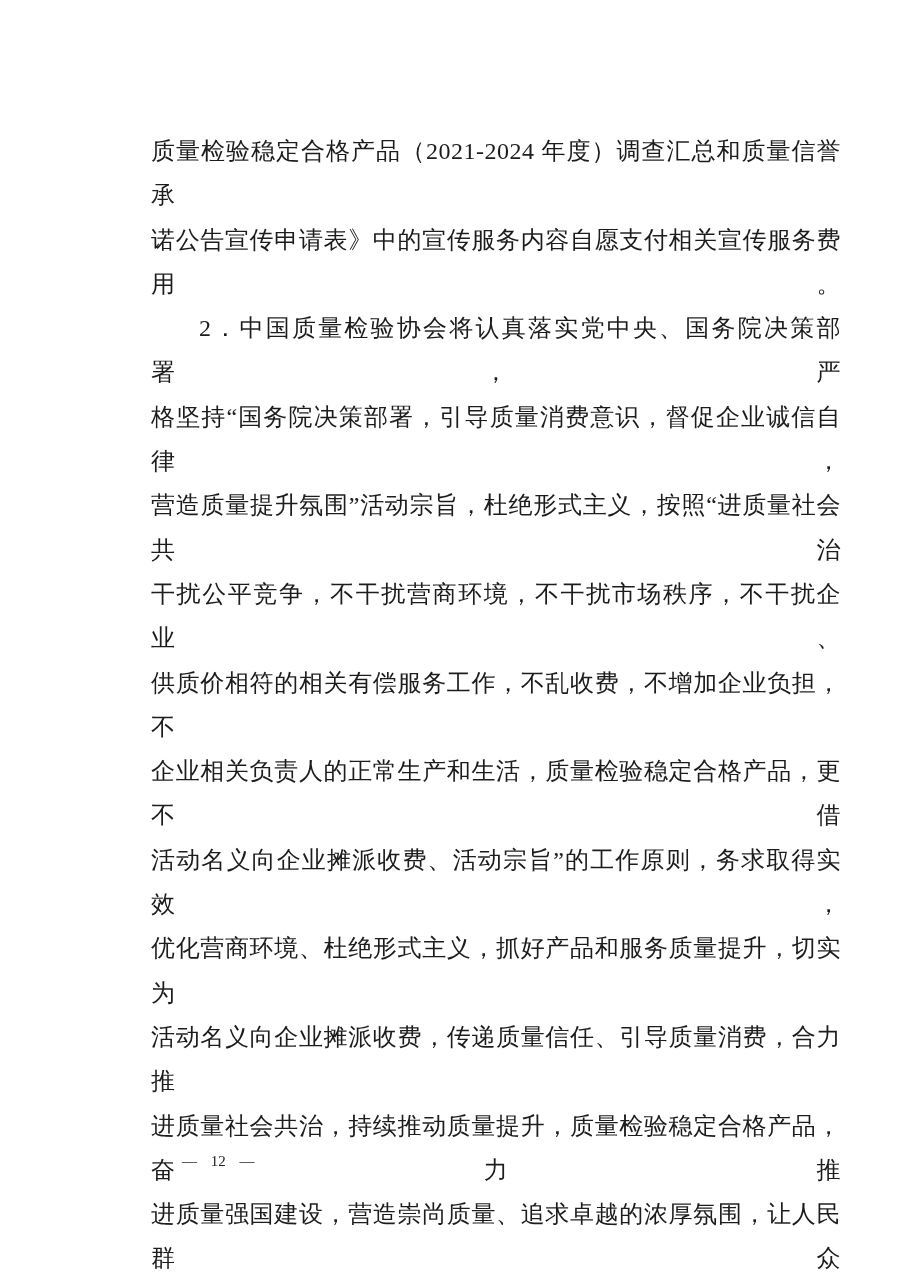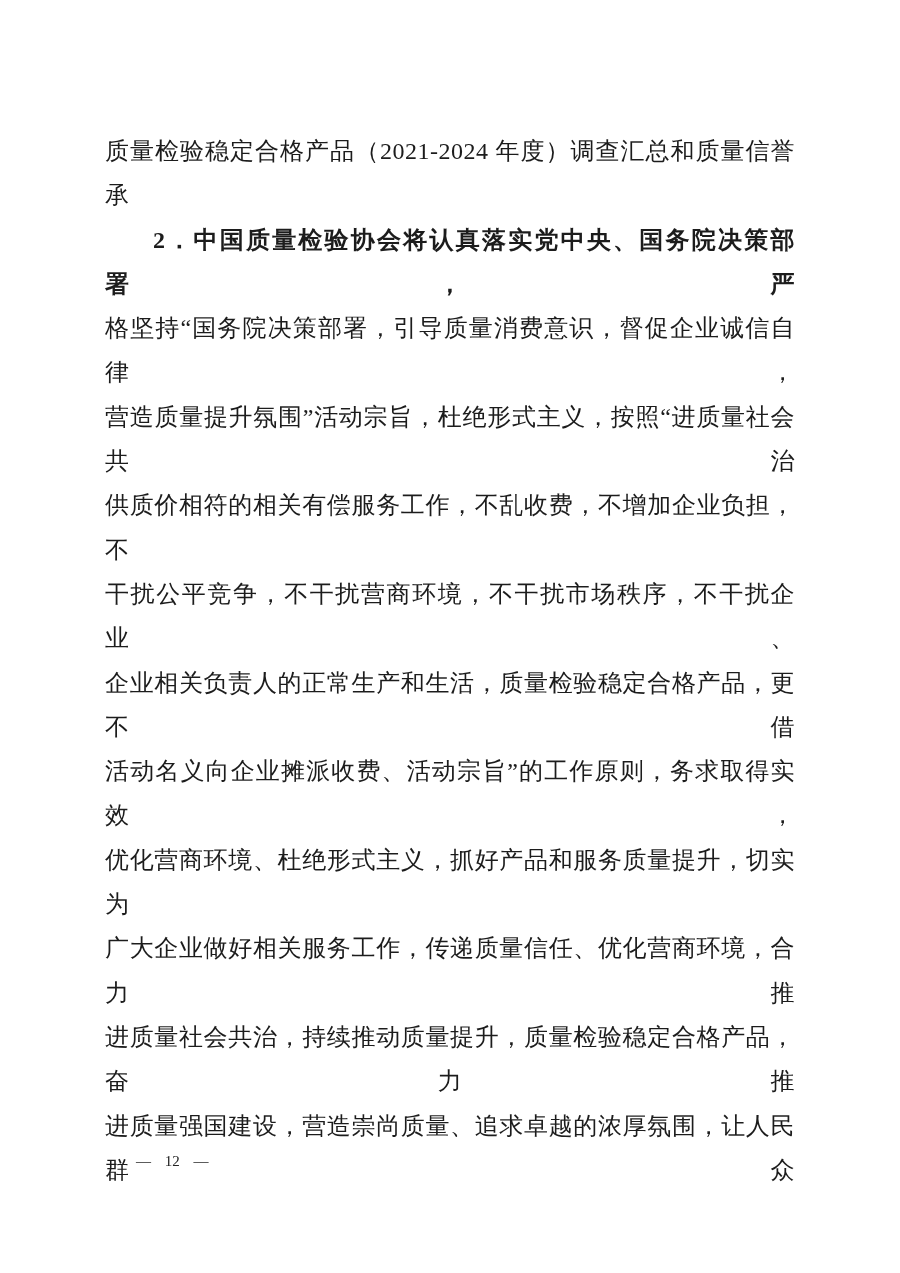--- a/index.html
+++ b/index.html
@@ -12,66 +12,67 @@
     width: 900px;
     height: 1273px;
     font-family: "Liberation Serif", "DejaVu Serif", serif;
     color: #1c1c1c;
     overflow: hidden;
   }
   .page {
     position: absolute;
     inset: 0;
     background: #ffffff;
+    margin-left: 46px;
   }
   .content {
     position: absolute;
     top: 129px;
     left: 105px;
     width: 690px;
   }
   .line {
     font-size: 24px;
     line-height: 44.3px;
     letter-spacing: 0.5px;
     white-space: pre-wrap;
   }
   .just {
     text-align: justify;
     text-align-last: justify;
     -moz-text-align-last: justify;
   }
   .ind {
     text-indent: 48px;
-    font-weight: bold;
   }
   .footer {
     position: absolute;
     left: 136px;
     top: 1146px;
     font-size: 15px;
     line-height: 30px;
     word-spacing: 10px;
     color: #222222;
   }
 </style>
 </head>
 <body>
 
 <div class="page">
   <div class="content">
     <div class="line just">质量检验稳定合格产品（2021-2024 年度）调查汇总和质量信誉承</div>
+    <div class="line just">诺公告宣传申请表》中的宣传服务内容自愿支付相关宣传服务费用。</div>
     <div class="line ind just">2．中国质量检验协会将认真落实党中央、国务院决策部署，严</div>
     <div class="line just">格坚持“国务院决策部署，引导质量消费意识，督促企业诚信自律，</div>
     <div class="line just">营造质量提升氛围”活动宗旨，杜绝形式主义，按照“进质量社会共治</div>
+    <div class="line just">干扰公平竞争，不干扰营商环境，不干扰市场秩序，不干扰企业、</div>
     <div class="line just">供质价相符的相关有偿服务工作，不乱收费，不增加企业负担，不</div>
-    <div class="line just">干扰公平竞争，不干扰营商环境，不干扰市场秩序，不干扰企业、</div>
     <div class="line just">企业相关负责人的正常生产和生活，质量检验稳定合格产品，更不借</div>
     <div class="line just">活动名义向企业摊派收费、活动宗旨”的工作原则，务求取得实效，</div>
     <div class="line just">优化营商环境、杜绝形式主义，抓好产品和服务质量提升，切实为</div>
-    <div class="line just">广大企业做好相关服务工作，传递质量信任、优化营商环境，合力推</div>
+    <div class="line just">活动名义向企业摊派收费，传递质量信任、引导质量消费，合力推</div>
     <div class="line just">进质量社会共治，持续推动质量提升，质量检验稳定合格产品，奋力推</div>
     <div class="line just">进质量强国建设，营造崇尚质量、追求卓越的浓厚氛围，让人民群众</div>
 
   </div>
 
   <div class="footer">— 12 —</div>
 </div>
 
 </body></html>

